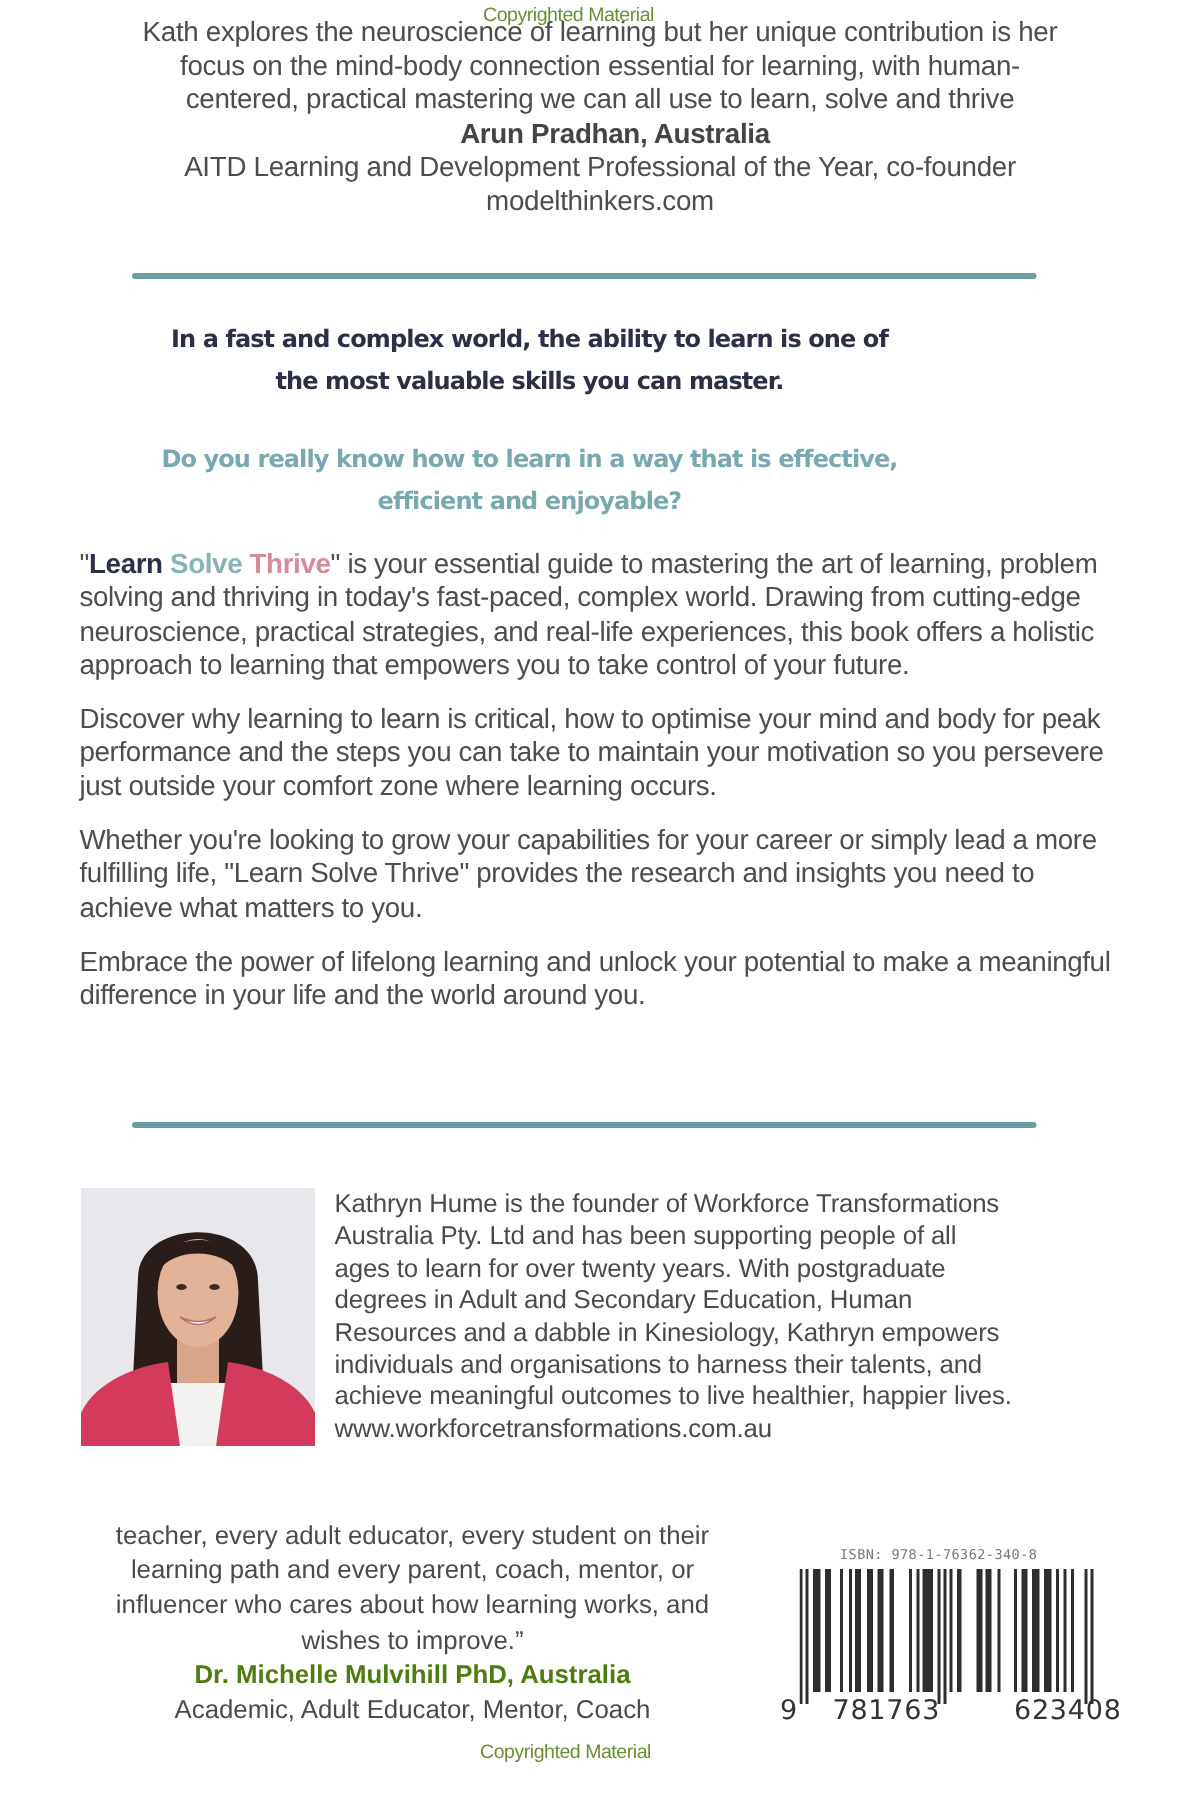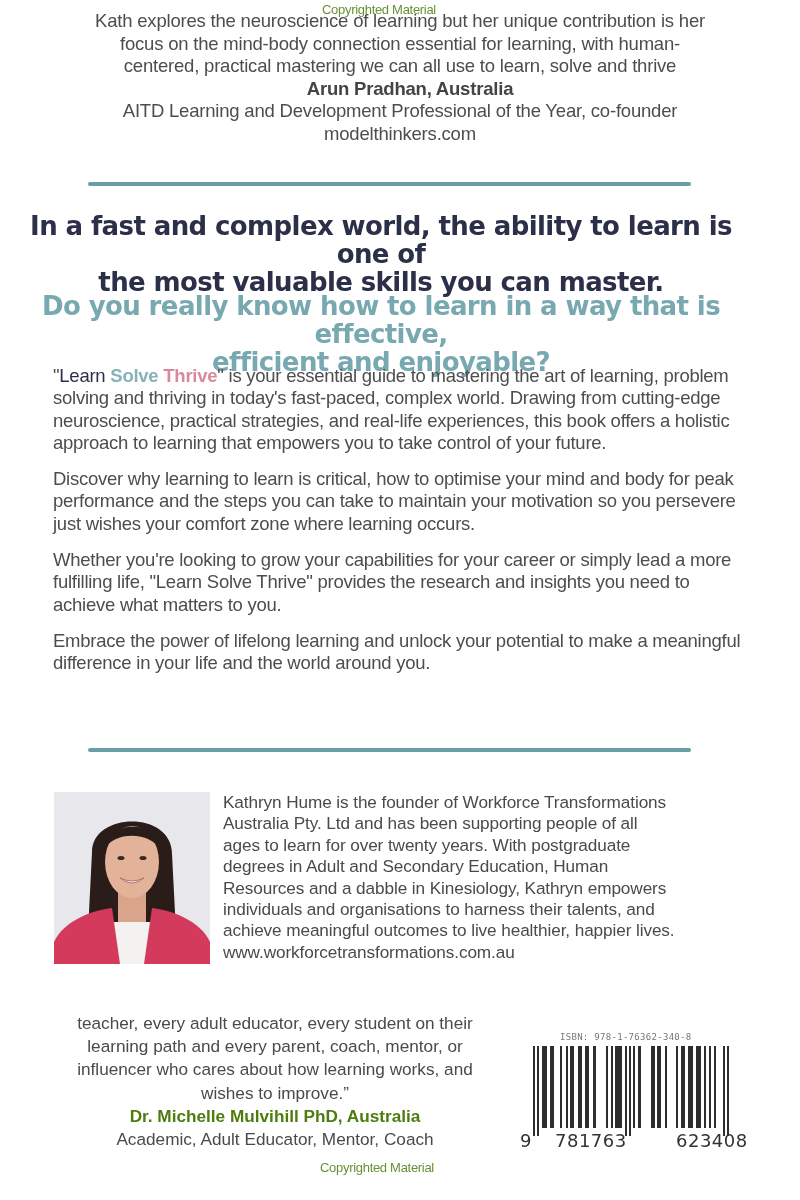--- a/index.html
+++ b/index.html
@@ -21,28 +21,28 @@
       position: absolute; font-size: 13px; color: #4d7c0f; opacity: 0.85;
       letter-spacing: -0.3px; font-family: "Liberation Sans", sans-serif;
     }
     .divider {
       position: absolute; left: 88px; width: 603px; height: 4px;
       border-radius: 2px;
     }
     .headline {
       left: 0; width: 706px; text-align: center; font-weight: bold;
       font-family: "DejaVu Sans", sans-serif;
-      font-size: 26px; line-height: 28px; letter-spacing: -0.6px; padding-left: 28px;
+      font-size: 16px; line-height: 28px; letter-spacing: -0.6px;
     }
     .body-text {
       left: 53px; width: 700px; font-size: 18.5px; line-height: 22.3px;
       color: #4d4d4d; letter-spacing: -0.25px;
     }
     .body-text p { margin: 0 0 14px 0; }
-    .lst-learn { font-weight: normal; }
+    .lst-learn { font-weight: bold; }
     .lst-solve { font-weight: bold; }
     .lst-thrive { font-weight: bold; }
     .photo {
       left: 54px; top: 792px; width: 156px; height: 172px;
       background: #e9e9ec; overflow: hidden;
     }
     .bio {
       left: 223px; top: 792px; width: 560px; font-size: 17.2px;
       line-height: 21.4px; color: #4a4a4a; letter-spacing: -0.1px;
     }
@@ -82,21 +82,21 @@
   <div>the most valuable skills you can master.</div>
 </div>
 
 <div class="abs headline" style="top:292px; color:#78a8b0;">
   <div>Do you really know how to learn in a way that is effective,</div>
   <div>efficient and enjoyable?</div>
 </div>
 
 <div class="abs body-text" style="top:365px;">
   <p><span>"</span><span class="lst-learn" style="color:#2b3048;">Learn</span> <span class="lst-solve" style="color:#86b2b8;">Solve</span> <span class="lst-thrive" style="color:#d98a9a;">Thrive</span><span>"</span><span> is your essential guide to mastering the art of learning, problem solving and thriving in today's fast-paced, complex world. Drawing from cutting-edge neuroscience, practical strategies, and real-life experiences, this book offers a holistic approach to learning that empowers you to take control of your future.</span></p>
-  <p>Discover why learning to learn is critical, how to optimise your mind and body for peak performance and the steps you can take to maintain your motivation so you persevere just wishes your comfort zone where learning occurs.</p>
+  <p>Discover why learning to learn is critical, how to optimise your mind and body for peak performance and the steps you can take to maintain your motivation so you persevere just outside your comfort zone where learning occurs.</p>
   <p>Whether you're looking to grow your capabilities for your career or simply lead a more fulfilling life, "Learn Solve Thrive" provides the research and insights you need to achieve what matters to you.</p>
   <p>Embrace the power of lifelong learning and unlock your potential to make a meaningful difference in your life and the world around you.</p>
 </div>
 
 <div class="divider" style="top:748px; background:#6a9ea6;"></div>
 
 <div class="abs photo" title="Portrait of Kathryn Hume">
   <svg width="156" height="172" viewBox="0 0 156 172">
     <rect width="156" height="172" fill="#e8e8ec"></rect>
 

